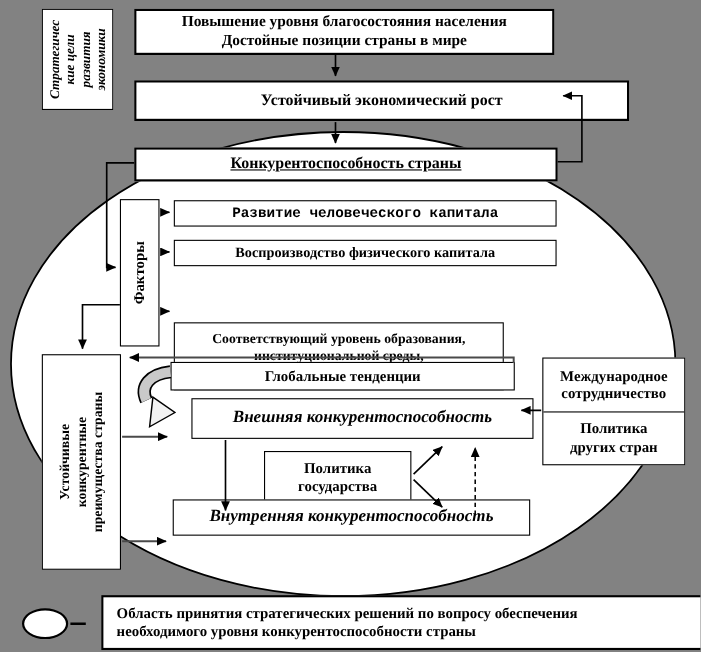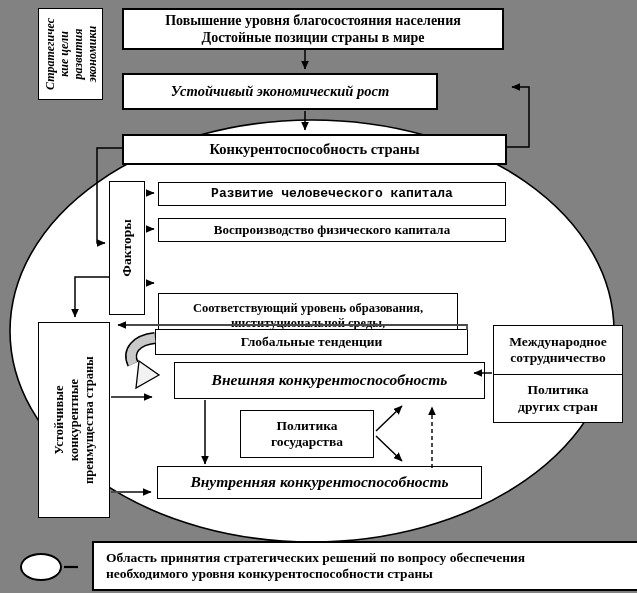--- a/index.html
+++ b/index.html
@@ -45,25 +45,25 @@
 развития
 экономики</div>
       </div>
   </div>
 
   <div class="box b2" style="left:122px;top:8px;width:382px;height:42px;font-size:14px;">
     <div class="txt">Повышение уровня благосостояния населения
 Достойные позиции страны в мире</div>
   </div>
 
-  <div class="box b2" style="left:122px;top:73px;width:316px;height:37px;font-size:14.5px;font-style:italic;">
+  <div class="box b2" style="left:122px;top:73px;width:450px;height:37px;font-size:14.5px;">
     <div class="txt">Устойчивый экономический рост</div>
   </div>
 
-  <div class="box b2" style="left:122px;top:134px;width:385px;height:31px;font-size:14.5px;">
+  <div class="box b2" style="left:122px;top:134px;width:385px;height:31px;font-size:14.5px;text-decoration:underline;">
     <div class="txt">Конкурентоспособность страны</div>
   </div>
 
   <div class="box" style="left:109px;top:181px;width:36px;height:134px;">
     <div class="rot-wrap">
         <div class="rot" style="width:130px;font-size:13.5px;">Факторы</div>
       </div>
   </div>
 
   <div class="box" style="left:158px;top:182px;width:348px;height:24px;font-size:13px;font-family:Liberation Mono, monospace;">
@@ -92,21 +92,21 @@
 
   <div class="box" style="left:174px;top:362px;width:311px;height:37px;font-size:15.5px;">
     <div class="txt it">Внешняя конкурентоспособность</div>
   </div>
 
   <div class="box" style="left:240px;top:410px;width:134px;height:48px;font-size:13.5px;">
     <div class="txt">Политика
 государства</div>
   </div>
 
-  <div class="box" style="left:157px;top:466px;width:325px;height:33px;font-size:15.5px;">
+  <div class="box" style="left:157px;top:454px;width:325px;height:33px;font-size:15.5px;">
     <div class="txt it">Внутренняя конкурентоспособность</div>
   </div>
 
   <div class="box" style="left:493px;top:325px;width:130px;height:98px;padding:0;flex-direction:column;align-items:stretch;justify-content:flex-start;">
     <div style="height:48px;display:flex;align-items:center;justify-content:center;font-size:13.5px;text-align:center;">
       <div class="txt">Международное
 сотрудничество</div>
     </div>
     <div style="flex:1;border-top:1px solid #000;display:flex;align-items:center;justify-content:center;font-size:13.5px;">
       <div class="txt">Политика

